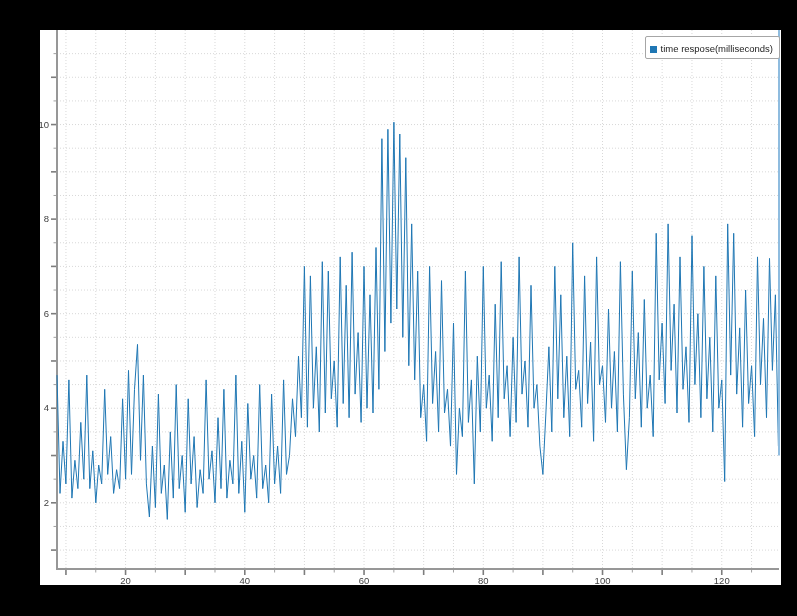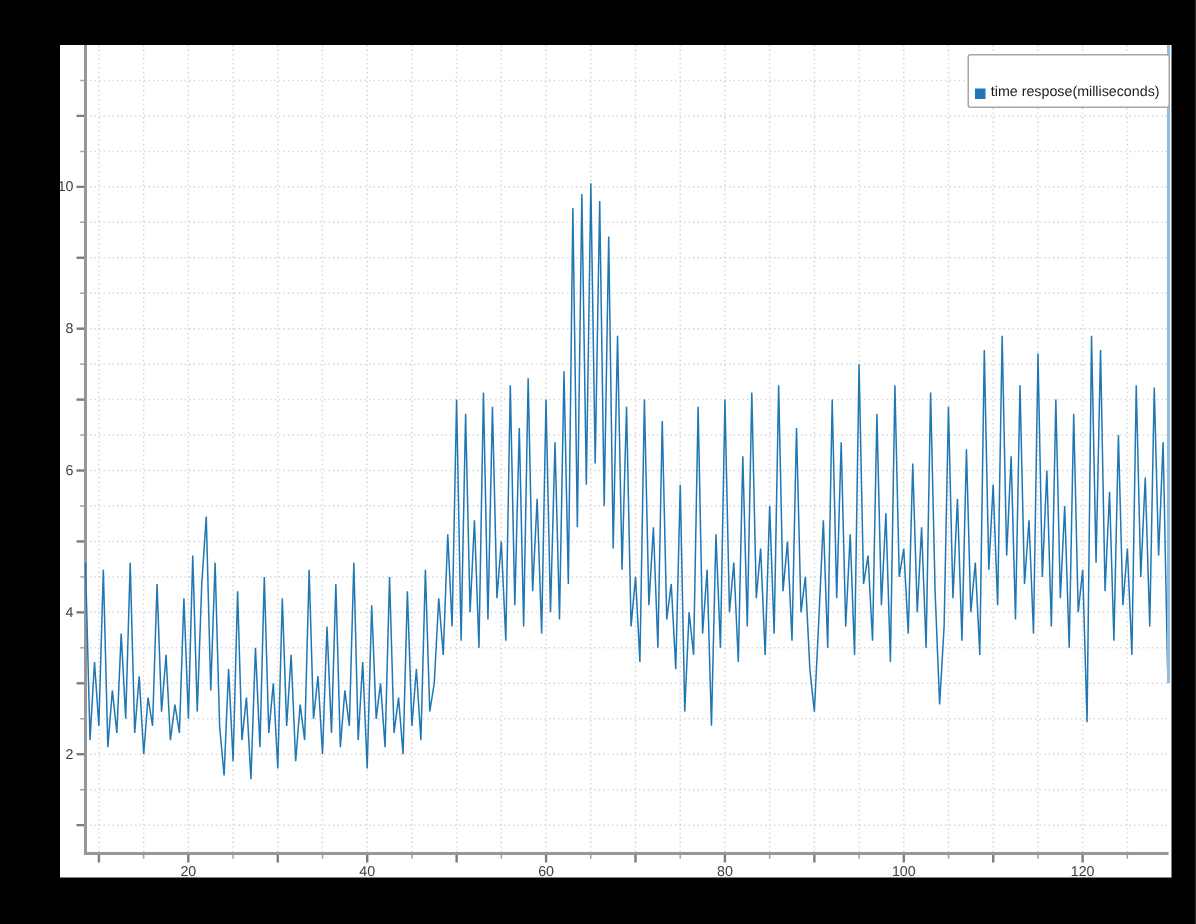--- a/index.html
+++ b/index.html
@@ -15,21 +15,21 @@
     left:40px;top:30px;
     width:741px;height:555px;
     background:#ffffff;
   }
   #chart-svg{display:block;width:741px;height:555px;}
   #legend-box{
     position:absolute;
     top:6px;right:1px;
     height:16px;
     display:flex;align-items:center;gap:4px;
-    padding:17px 6px 1px 4px;
+    padding:4px 6px 1px 4px;
     background:#ffffff;
     border:1px solid #a6a6a6;
     border-radius:2px;
     cursor:default;
   }
   #legend-swatch{
     width:7px;height:7px;
     display:inline-block;
   }
   #legend-label{

